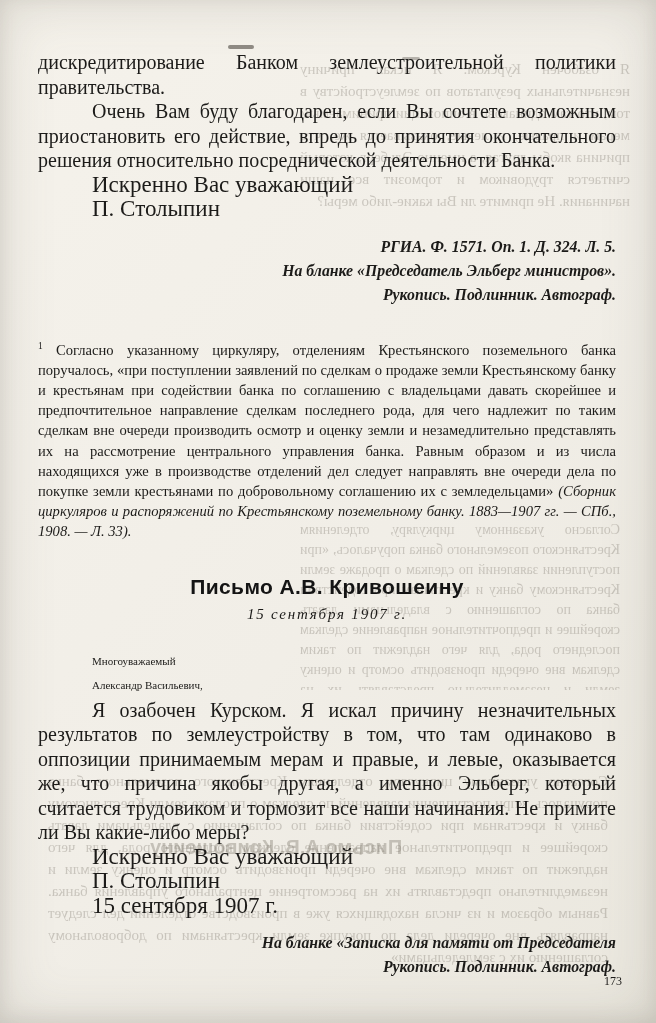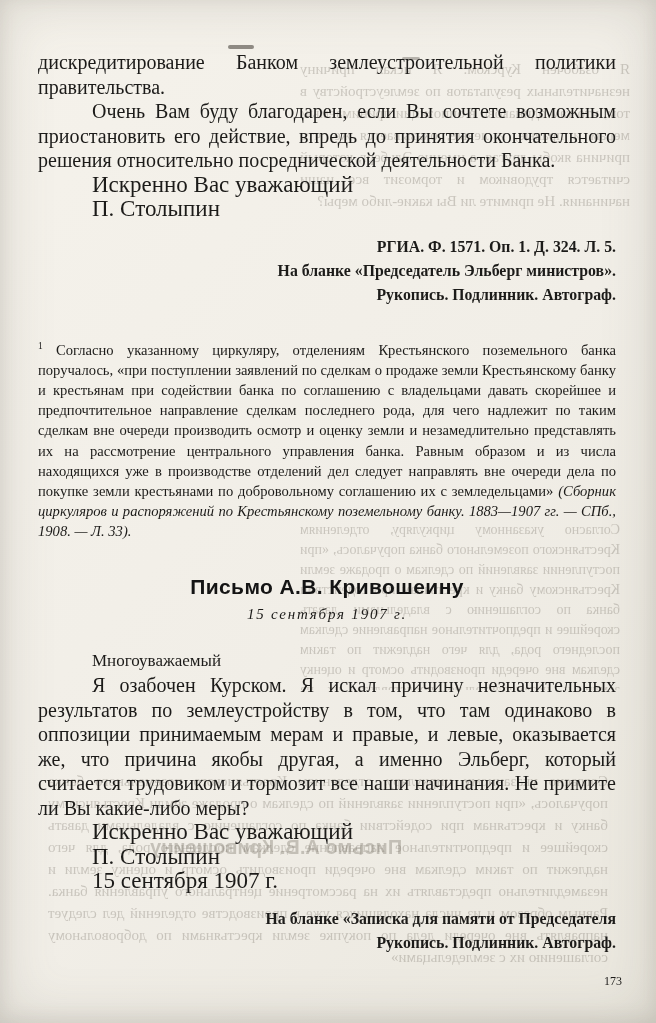--- a/index.html
+++ b/index.html
@@ -41,36 +41,36 @@
 
   
   .content { position:absolute; left:38px; top:50px; width:578px; z-index:1; }
 
   p.body { margin:0; text-align:justify; font-size:20px; line-height:24.5px; }
   p.indent { text-indent:54px; }
 
   .sig-block { margin:0; }
   .sig-line { margin:0 0 0 54px; font-size:23px; line-height:24.5px; }
 
-  .citation { margin-top:13px; text-align:right; font-weight:600;
+  .citation { margin-top:13px; text-align:right; font-style:italic; font-weight:600;
               font-size:15.8px; line-height:24px; }
   .citation div { margin:0; }
 
   .footnote { margin-top:33px; text-align:justify; font-size:14.6px; line-height:20.2px; }
   .footnote sup { font-size:9.5px; vertical-align:super; line-height:0; }
   .footnote .fn-italic { font-style:italic; }
 
   .letter-title { margin-top:33px; text-align:center;
                   font-family:"Liberation Sans",sans-serif; font-weight:bold;
                   font-size:21px; letter-spacing:0.4px; color:#141414; }
   .letter-date  { margin-top:7px; text-align:center; font-style:italic;
                   font-size:15px; letter-spacing:1.8px; }
 
   .letter-body { margin-top:26px; }
-  .salutation { margin:0 0 0 54px; font-size:17px; line-height:24.5px; }
+  .salutation { margin:0 0 0 54px; font-size:11px; line-height:24.5px; }
 
   .page-number { position:absolute; right:34px; bottom:34px; z-index:1;
                  font-weight:normal; font-size:12px; }
 </style>
 </head>
 <body>
 
 <div class="page">
 
   <div class="ghost-layer">
@@ -99,20 +99,21 @@
       <div>Рукопись. Подлинник. Автограф.</div>
     </div>
 
     <p class="footnote"><sup>1</sup> <span>Согласно указанному циркуляру, отделениям Крестьянского поземельного банка поручалось, «при поступлении заявлений по сделкам о продаже земли Крестьянскому банку и крестьянам при содействии банка по соглашению с владельцами давать скорейшее и предпочтительное направление сделкам последнего рода, для чего надлежит по таким сделкам вне очереди производить осмотр и оценку земли и незамедлительно представлять их на рассмотрение центрального управления банка. Равным образом и из числа находящихся уже в производстве отделений дел следует направлять вне очереди дела по покупке земли крестьянами по добровольному соглашению их с земледельцами» </span><span class="fn-italic">(Сборник циркуляров и распоряжений по Крестьянскому поземельному банку. 1883—1907 гг. — СПб., 1908. — Л. 33).</span></p>
 
     <div class="letter-title">Письмо А.В. Кривошеину</div>
     <div class="letter-date">15 сентября 1907 г.</div>
 
     <div class="letter-body">
       <div class="salutation">Многоуважаемый</div>
+      <div class="salutation">Александр Васильевич,</div>
 
       <p class="body indent">Я озабочен Курском. Я искал причину незначительных результатов по землеустройству в том, что там одинаково в оппозиции принимаемым мерам и правые, и левые, оказывается же, что причина якобы другая, а именно Эльберг, который считается трудовиком и тормозит все наши начинания. Не примите ли Вы какие-либо меры?</p>
 
       <div class="sig-block">
         <div class="sig-line">Искренно Вас уважающий</div>
         <div class="sig-line">П. Столыпин</div>
         <div class="sig-line">15 сентября 1907 г.</div>
       </div>
     </div>
 

